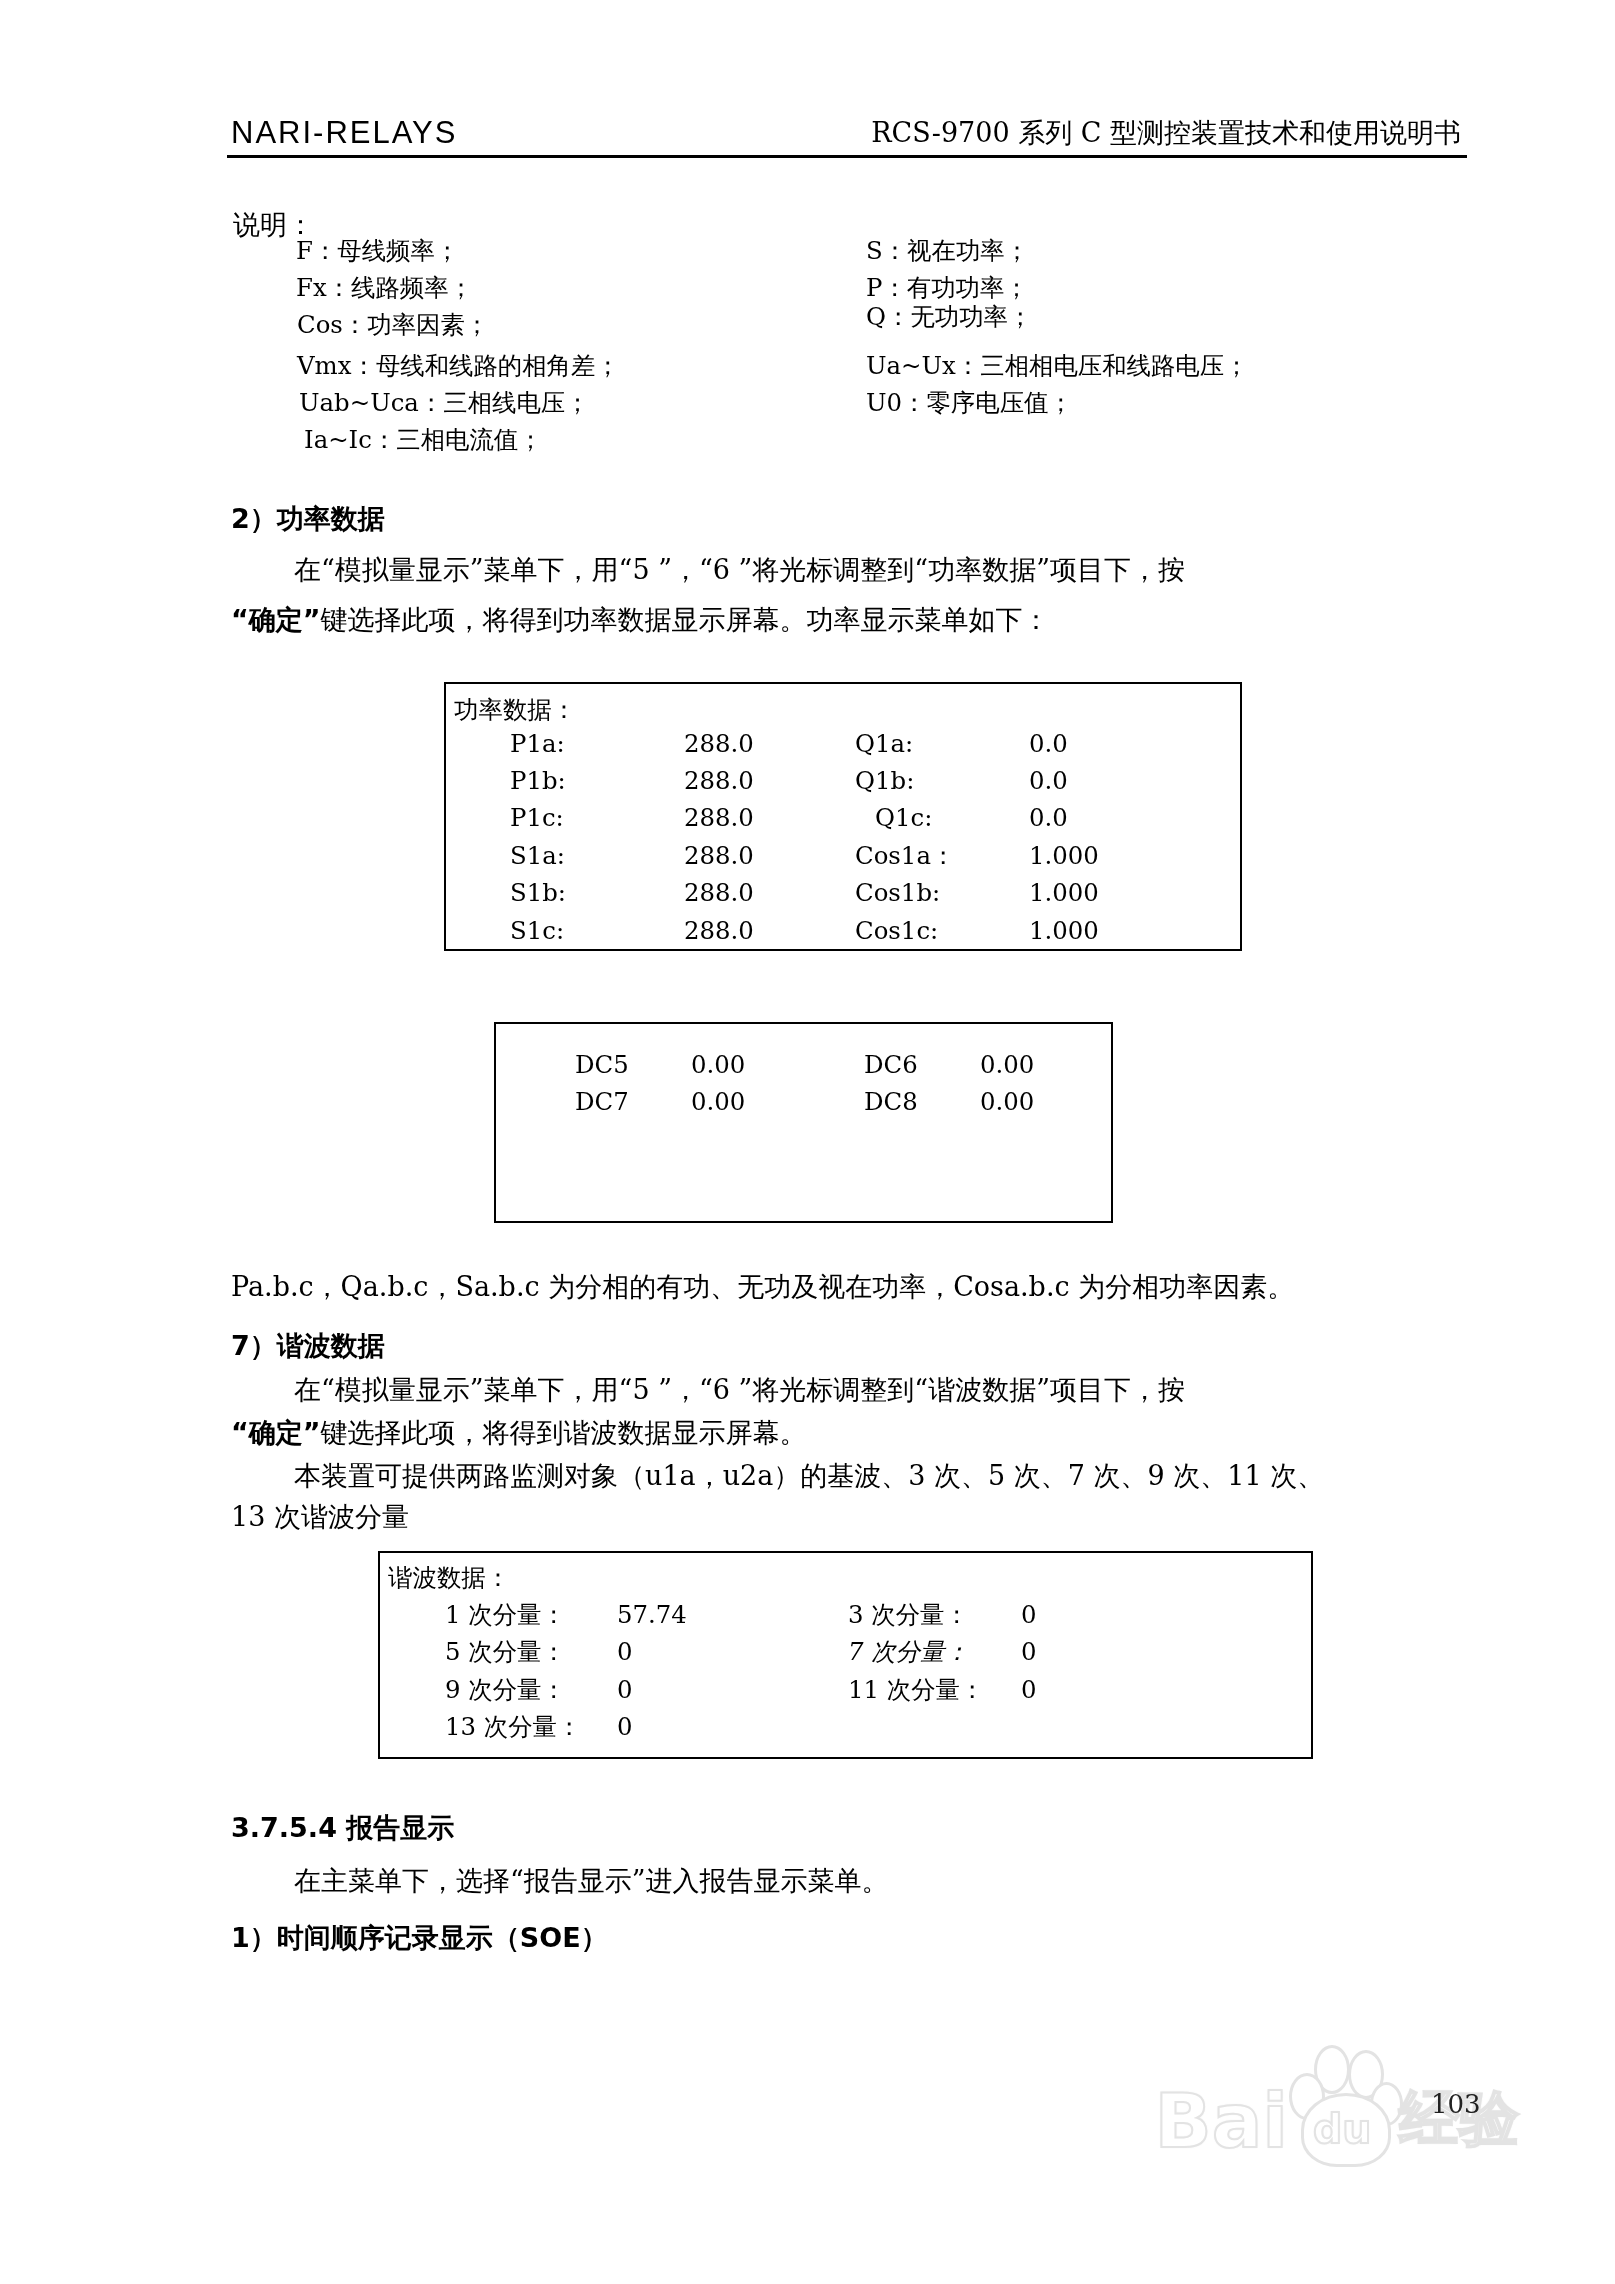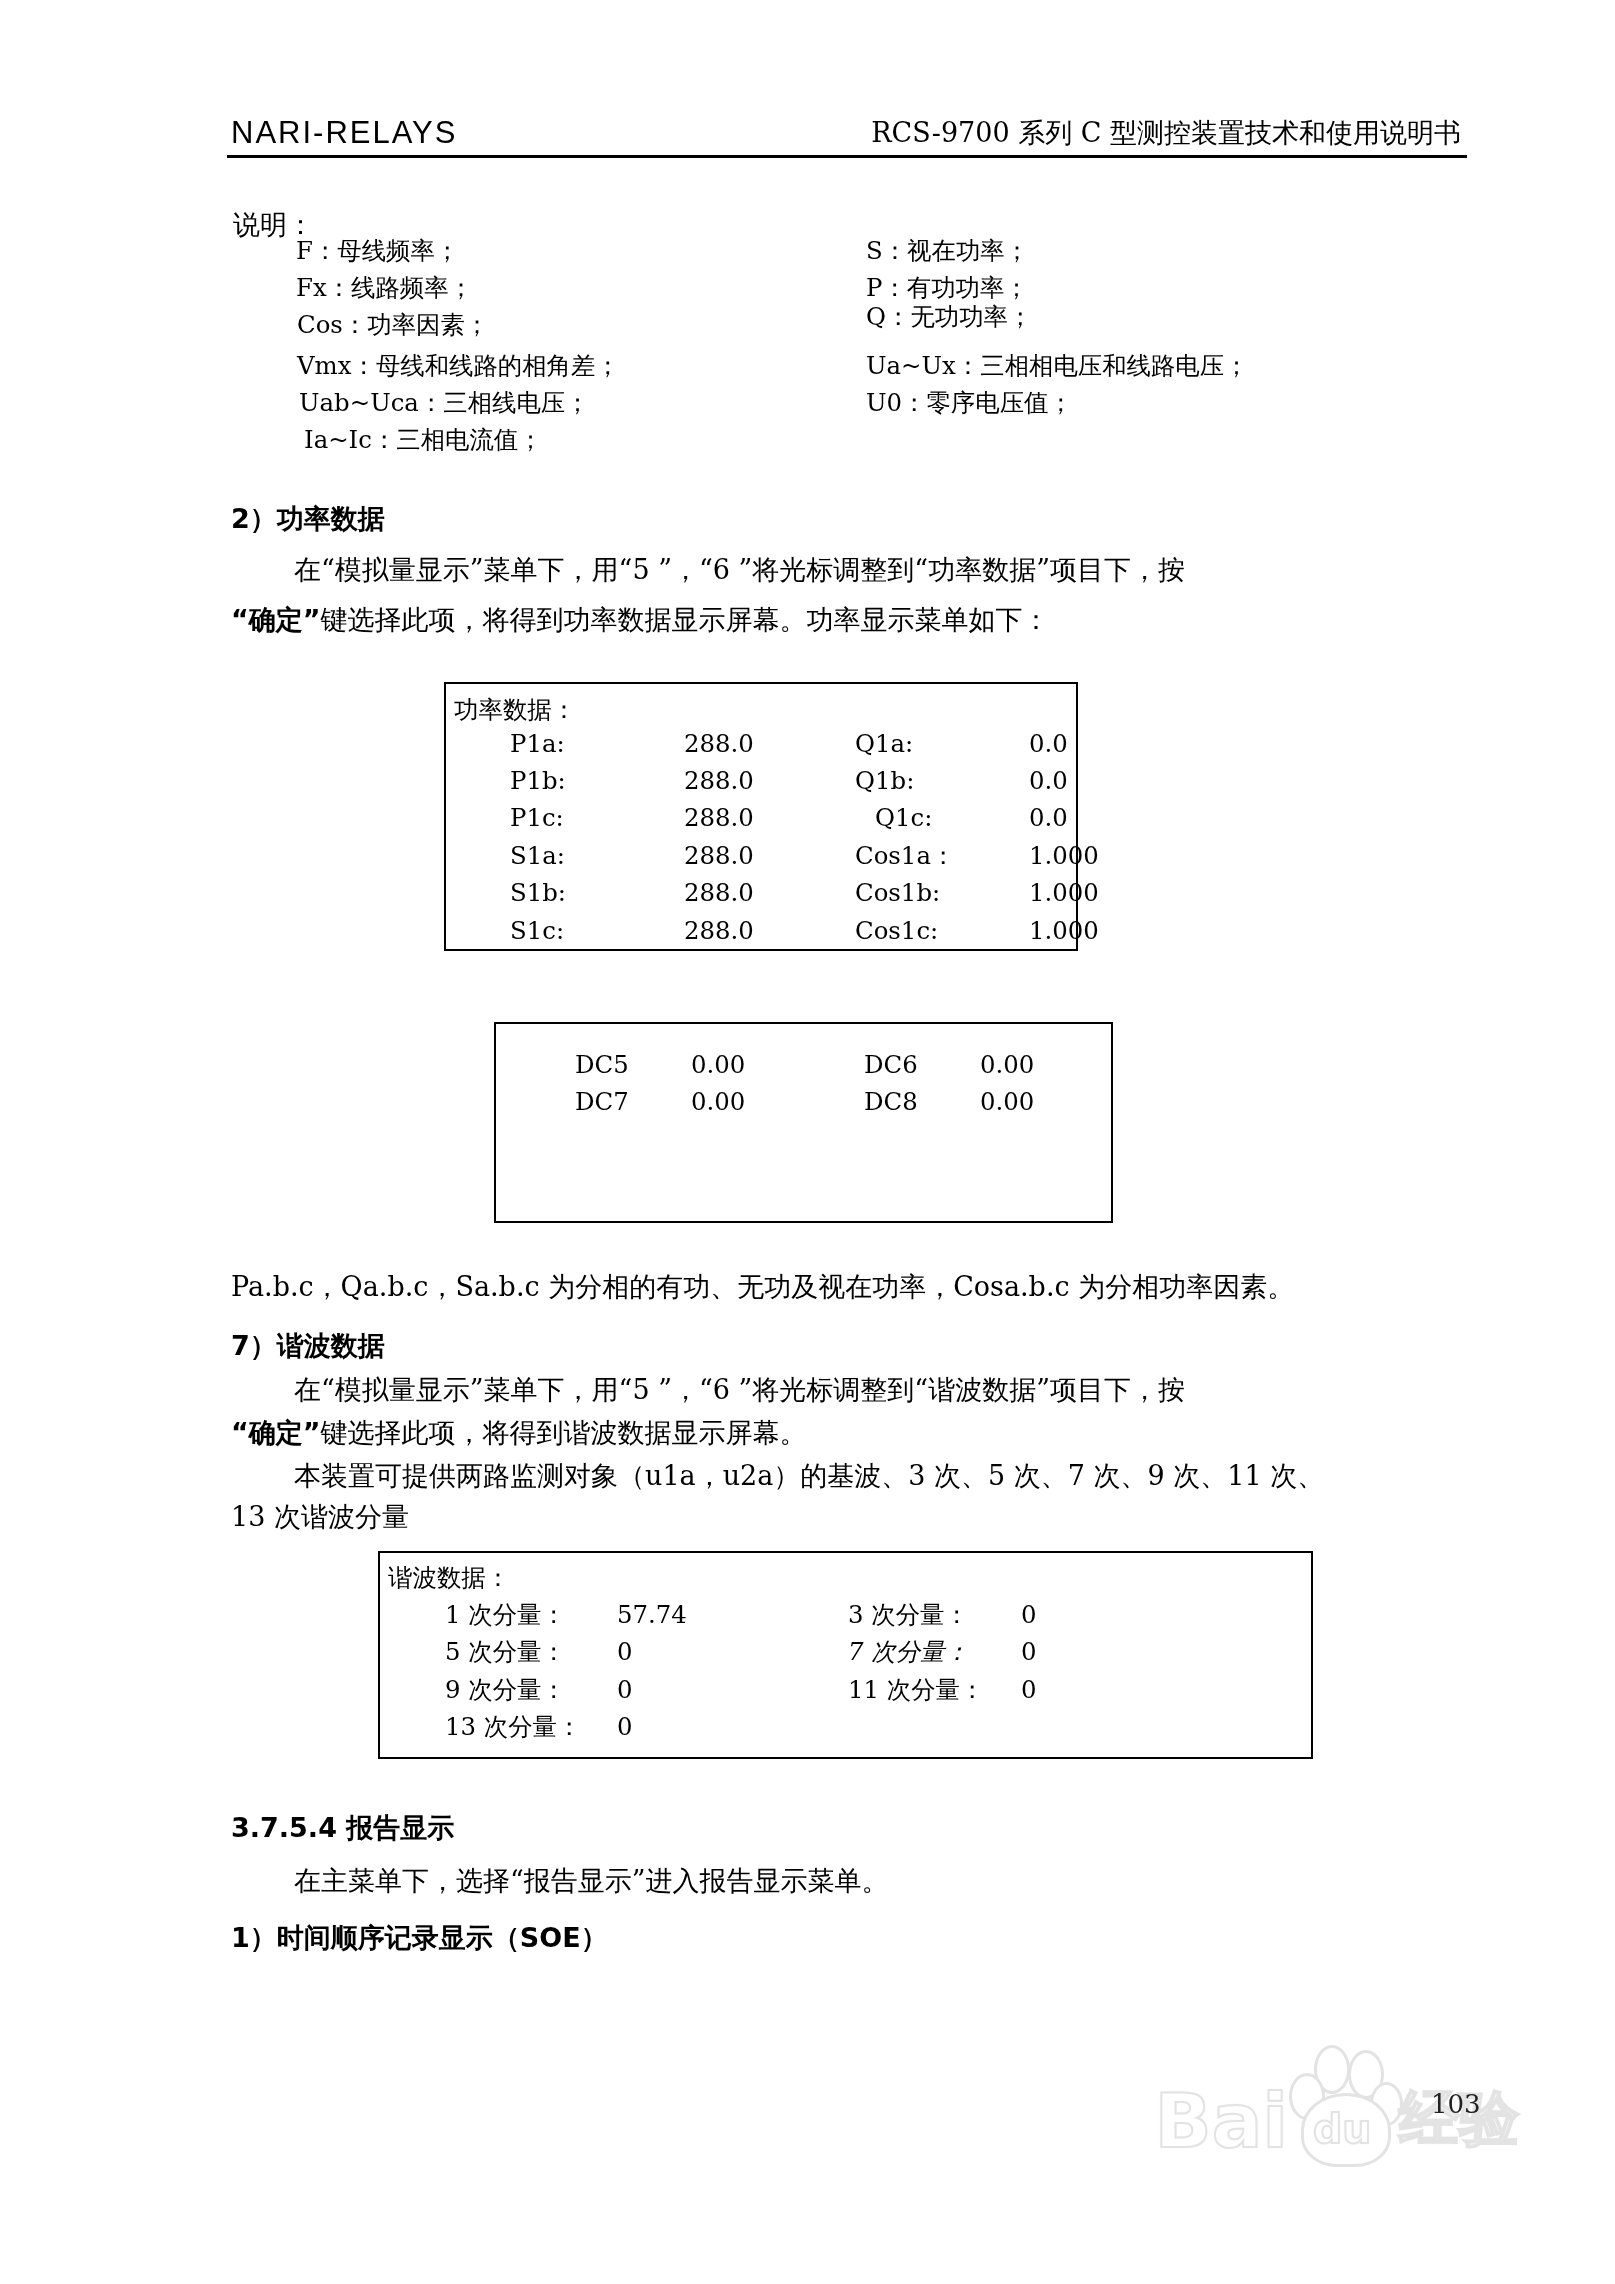--- a/index.html
+++ b/index.html
@@ -79,21 +79,21 @@
   <div class="abs def" style="left:866px; top:351px;">Ua~Ux：三相相电压和线路电压；</div>
   <div class="abs def" style="left:866px; top:388px;">U0：零序电压值；</div>
 </div>
 
 <div class="abs h-sec" style="left:231px; top:502px;">2）功率数据</div>
 <div class="abs txt" style="left:294px; top:553px;">在“模拟量显示”菜单下，用“5 ”，“6 ”将光标调整到“功率数据”项目下，按</div>
 <div class="abs txt" style="left:231px; top:603px;">
   <span class="bold">“确定”</span><span>键选择此项，将得到功率数据显示屏幕。功率显示菜单如下：</span>
 </div>
 
-<div class="screen" style="left:444px; top:682px; width:634px; height:269px;">
+<div class="screen" style="left:444px; top:682px; width:798px; height:269px;">
   <div class="cell" style="left:8.1px; top:11px;">功率数据：</div>
 
   <div class="cell" style="left:64px;  top:45px;">P1a:</div>
   <div class="cell" style="left:238px; top:45px;">288.0</div>
   <div class="cell" style="left:409px; top:45px;">Q1a:</div>
   <div class="cell" style="left:583px; top:45px;">0.0</div>
 
   <div class="cell" style="left:64px;  top:82px;">P1b:</div>
   <div class="cell" style="left:238px; top:82px;">288.0</div>
   <div class="cell" style="left:409px; top:82px;">Q1b:</div>

